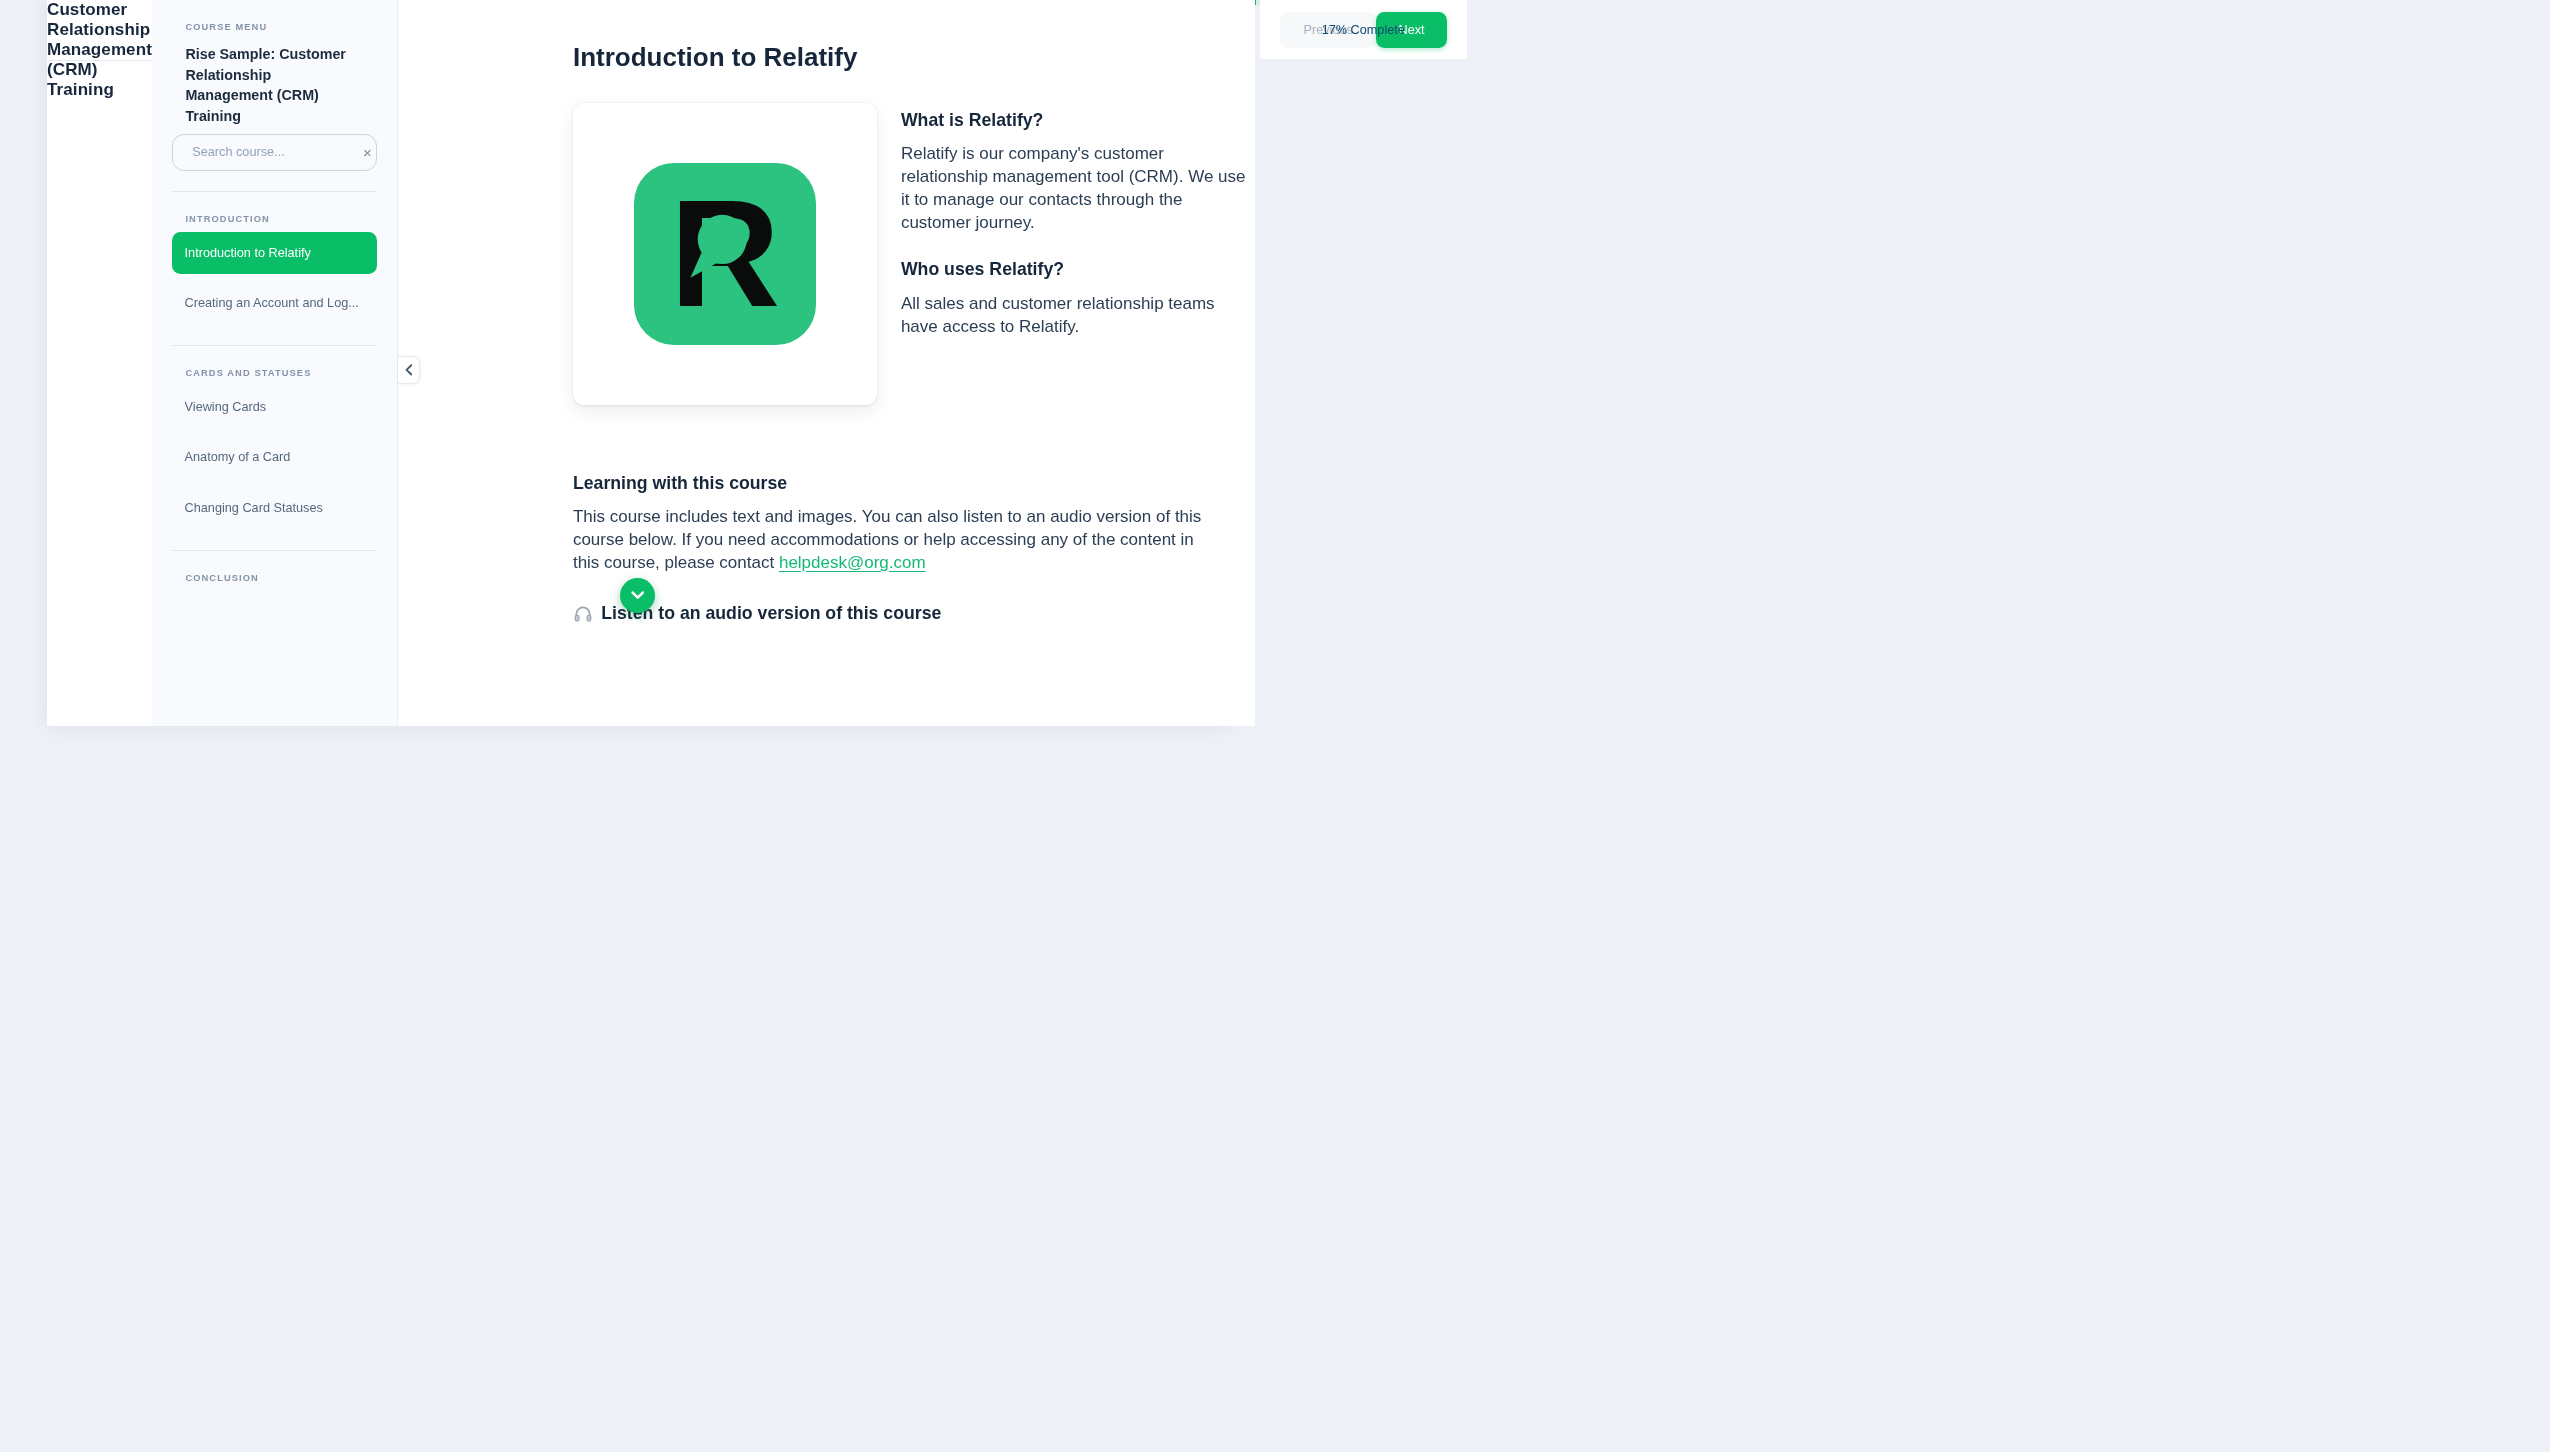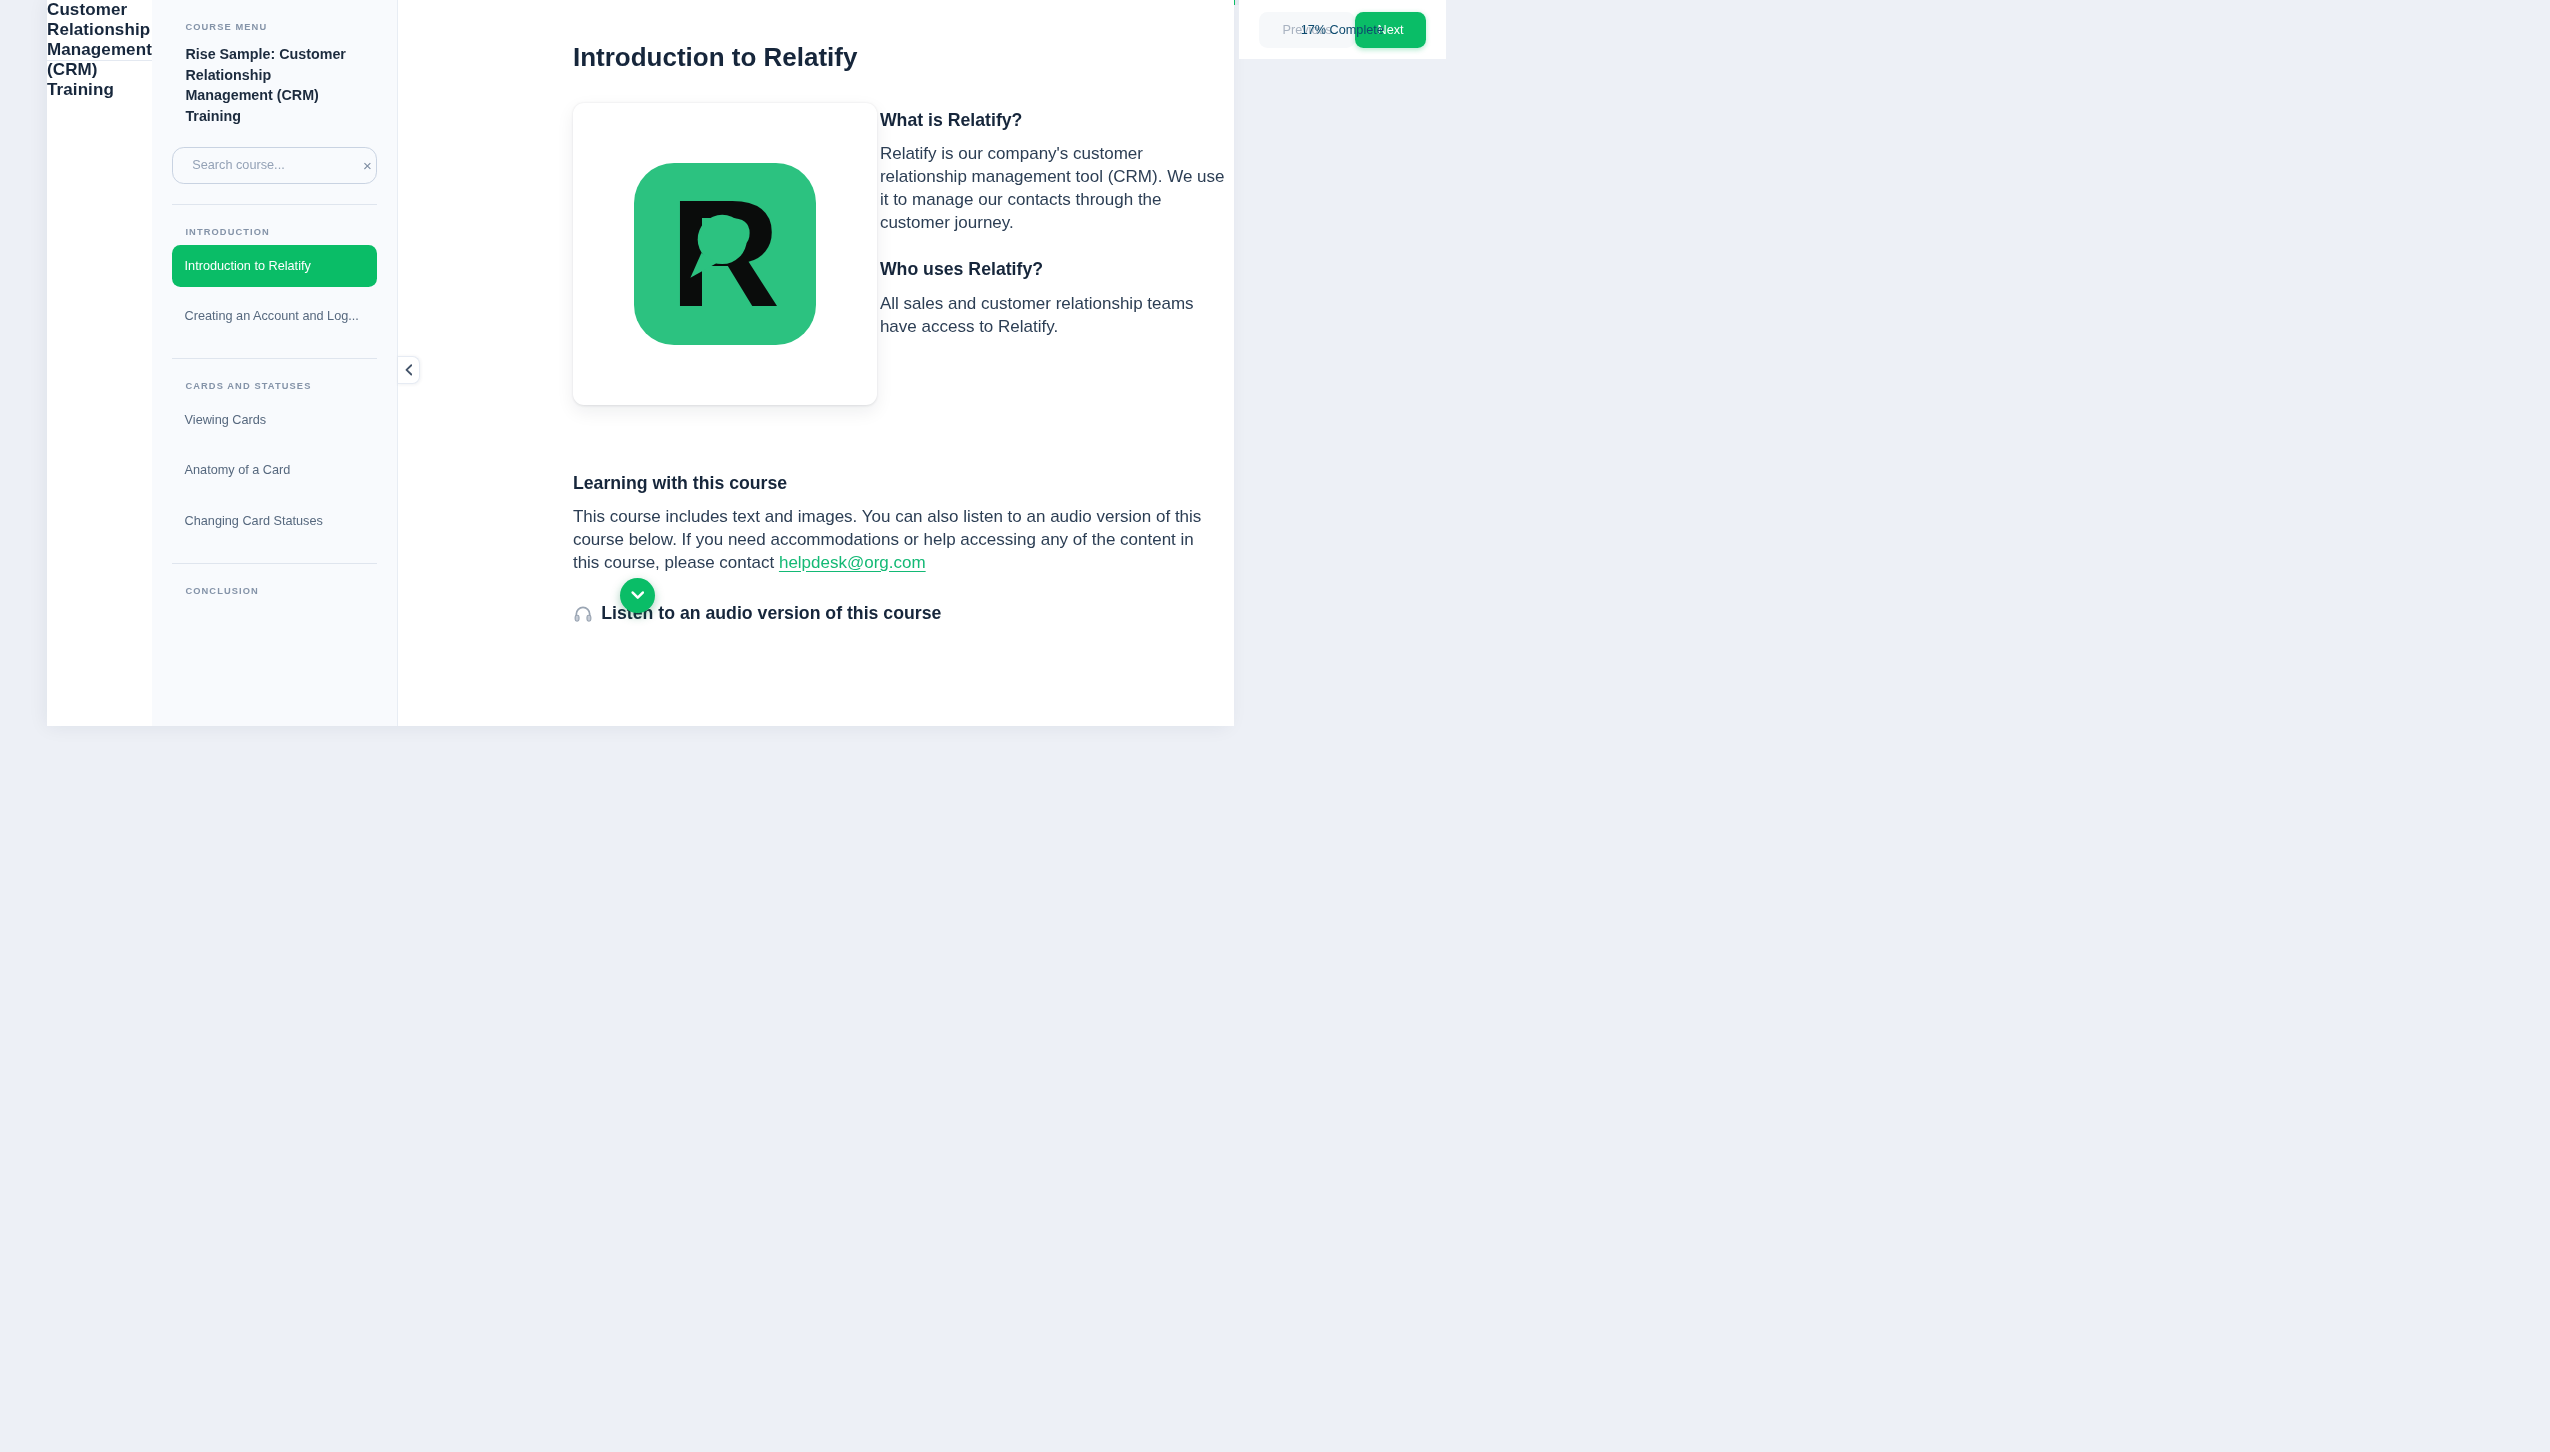--- a/index.html
+++ b/index.html
@@ -29,21 +29,21 @@
   }
   .menu-label {
     margin-left:13.5px; font-size:9.3px; font-weight:bold; letter-spacing:1.1px;
     color:#8493a8;
   }
   .course-title {
     margin:11.8px 0 0 13.5px; font-size:14.3px; line-height:1.45; font-weight:bold; color:#1c2b3e;
     max-width:177px;
   }
   .searchbox {
-    margin-top:20px; height:37px; border:0.8px solid #c9d3e2; border-radius:11.8px;
+    margin-top:7px; height:37px; border:0.8px solid #c9d3e2; border-radius:11.8px;
     display:flex; align-items:center; padding:0 11.8px; gap:7.6px; background:#f8fafd;
   }
   .searchbox input {
     flex:1; border:none; outline:none; background:transparent;
     font-size:12.7px; color:#46586f; font-family:inherit;
   }
   .searchbox input::placeholder { color:#94a2b6; }
   .search-clear { font-size:15px; color:#7d8ca1; cursor:pointer; line-height:1; }
   .side-divider { border:none; border-top:0.8px solid #dfe5ee; margin:20px 0 0 0; }
   .section-label {
@@ -58,21 +58,21 @@
   
   .collapse-tab {
     position:absolute; left:246px; top:356px; width:22px; height:28px;
     background:#fff; border:0.8px solid #e6ebf3; border-left:none;
     border-radius:0 7.6px 7.6px 0; display:flex; align-items:center; justify-content:center;
     cursor:pointer; box-shadow:0.8px 0.8px 3.4px rgba(25,40,70,.06); z-index:5;
   }
   
   .main { flex:1; background:#fff; padding:42px 0 0 175px; overflow:hidden; }
   .lesson-title { font-size:26px; font-weight:bold; color:#16263b; }
-  .intro-row { display:flex; margin-top:30px; gap:3px; }
+  .intro-row { display:flex; margin-top:30px; gap:24px; }
   .logo-card {
     width:304px; height:302px; background:#fff; border-radius:11px;
     box-shadow:0 0.8px 2.5px rgba(16,24,40,.10), 0 6.7px 18.6px rgba(16,24,40,.07);
     display:flex; align-items:center; justify-content:center; flex:0 0 304px;
   }
   .text-col { width:354px; padding-top:6.7px; }
   .h3 { font-size:17.7px; font-weight:bold; color:#16263b; }
   .para { margin-top:13.5px; font-size:17px; line-height:23px; color:#2c3e54; }
   .text-col .h3 + .para { margin-top:11.8px; }
   .text-col .para + .h3 { margin-top:25px; }

